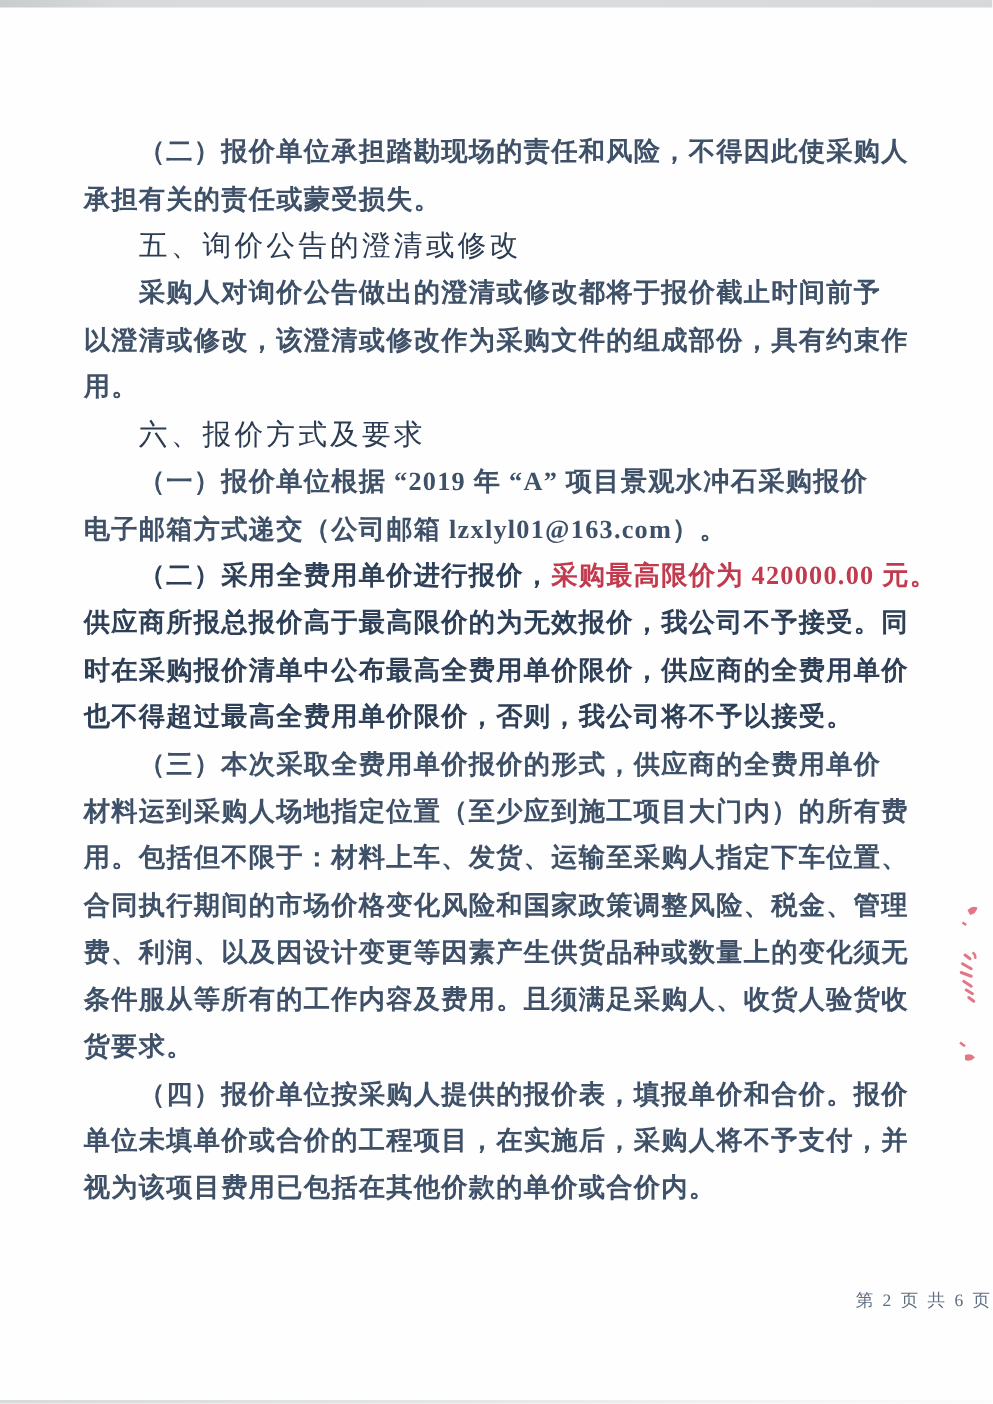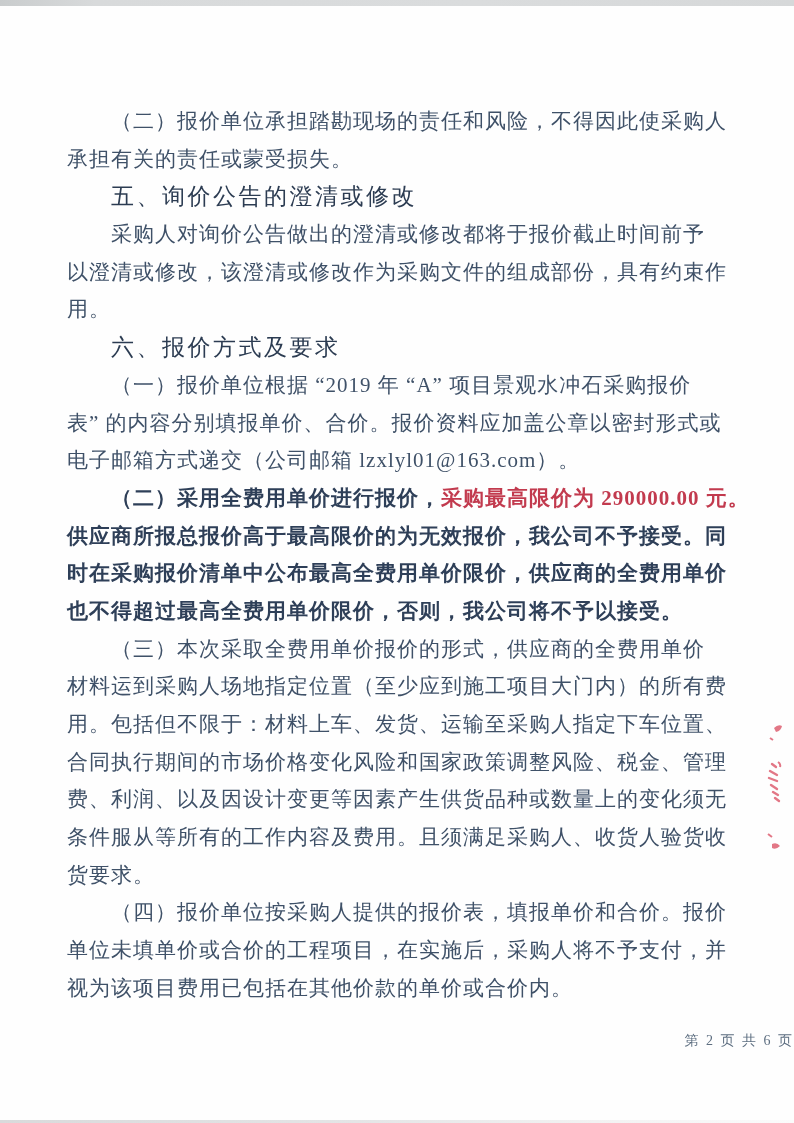--- a/index.html
+++ b/index.html
@@ -32,20 +32,21 @@
     top: 103px;
     width: 663px;
   }
   .line {
     height: 37.7px;
     line-height: 37.7px;
     white-space: nowrap;
     font-size: 21px;
     letter-spacing: 1px;
     color: var(--c-body);
+    font-weight: bold;
   }
   .line.indent { padding-left: 44px; }
   .line.heading {
     font-family: "Liberation Sans", "DejaVu Sans", sans-serif;
     font-weight: 400;
     font-size: 23px;
     letter-spacing: 2.5px;
     color: var(--c-heading);
   }
   .line.bold {
@@ -75,23 +76,22 @@
 
 <div class="doc-body">
     <div class="line body indent"><span>（二）报价单位承担踏勘现场的责任和风险，不得因此使采购人</span></div>
     <div class="line body"><span>承担有关的责任或蒙受损失。</span></div>
     <div class="line heading indent"><span>五、询价公告的澄清或修改</span></div>
     <div class="line body indent"><span>采购人对询价公告做出的澄清或修改都将于报价截止时间前予</span></div>
     <div class="line body"><span>以澄清或修改，该澄清或修改作为采购文件的组成部份，具有约束作</span></div>
     <div class="line body"><span>用。</span></div>
     <div class="line heading indent"><span>六、报价方式及要求</span></div>
     <div class="line body indent"><span>（一）报价单位根据 “2019 年 “A” 项目景观水冲石采购报价</span></div>
-    <div class="line body"><span>表” 的内容分别填报单价、合价。报价资料应加盖公章以密封形式或</span></div>
     <div class="line body"><span>电子邮箱方式递交（公司邮箱 lzxlyl01@163.com）。</span></div>
-    <div class="line bold indent"><span>（二）采用全费用单价进行报价，</span><span class="red">采购最高限价为 290000.00 元。</span></div>
+    <div class="line bold indent"><span>（二）采用全费用单价进行报价，</span><span class="red">采购最高限价为 420000.00 元。</span></div>
     <div class="line bold"><span>供应商所报总报价高于最高限价的为无效报价，我公司不予接受。同</span></div>
     <div class="line bold"><span>时在采购报价清单中公布最高全费用单价限价，供应商的全费用单价</span></div>
     <div class="line bold"><span>也不得超过最高全费用单价限价，否则，我公司将不予以接受。</span></div>
     <div class="line body indent"><span>（三）本次采取全费用单价报价的形式，供应商的全费用单价</span></div>
     <div class="line body"><span>材料运到采购人场地指定位置（至少应到施工项目大门内）的所有费</span></div>
     <div class="line body"><span>用。包括但不限于：材料上车、发货、运输至采购人指定下车位置、</span></div>
     <div class="line body"><span>合同执行期间的市场价格变化风险和国家政策调整风险、税金、管理</span></div>
     <div class="line body"><span>费、利润、以及因设计变更等因素产生供货品种或数量上的变化须无</span></div>
     <div class="line body"><span>条件服从等所有的工作内容及费用。且须满足采购人、收货人验货收</span></div>
     <div class="line body"><span>货要求。</span></div>

